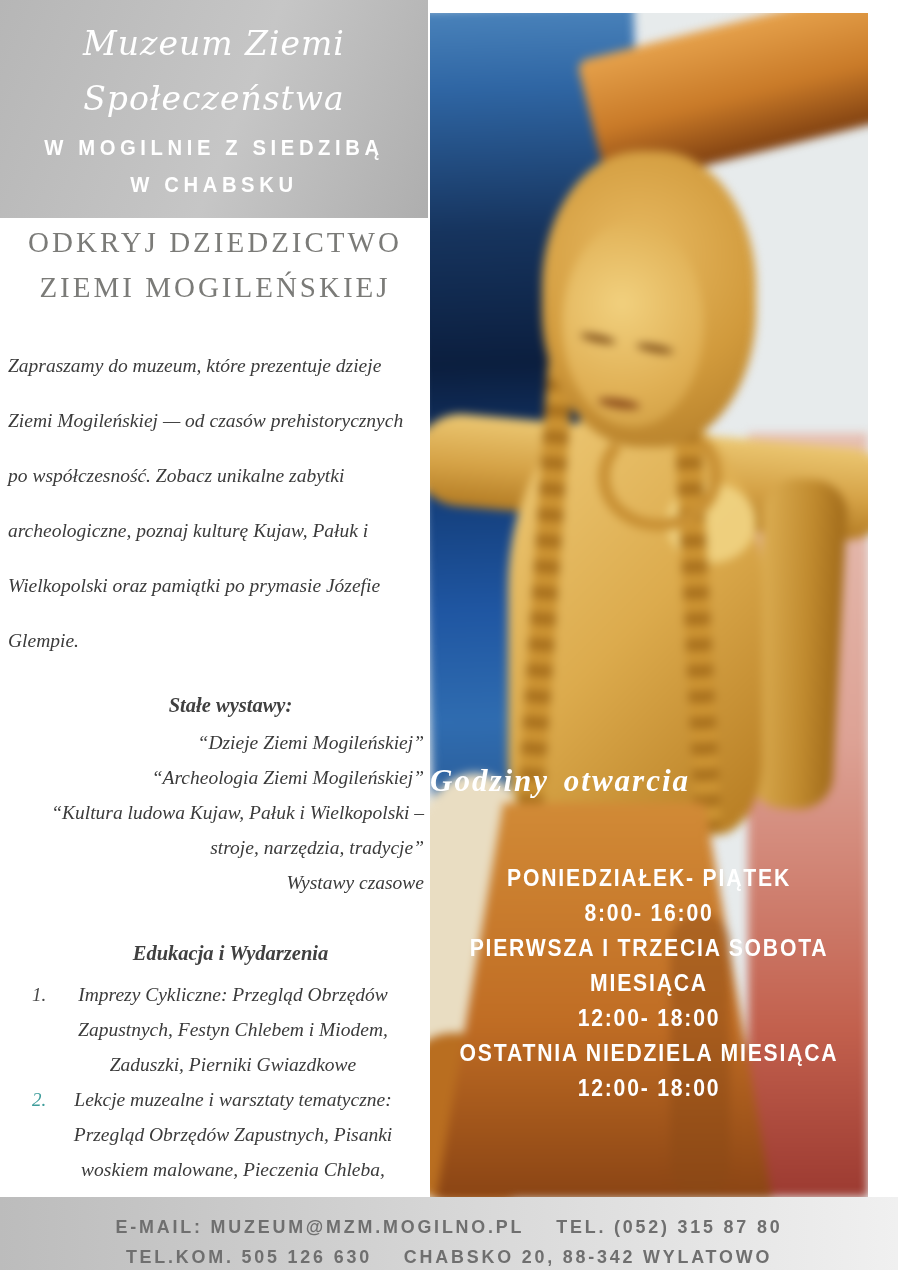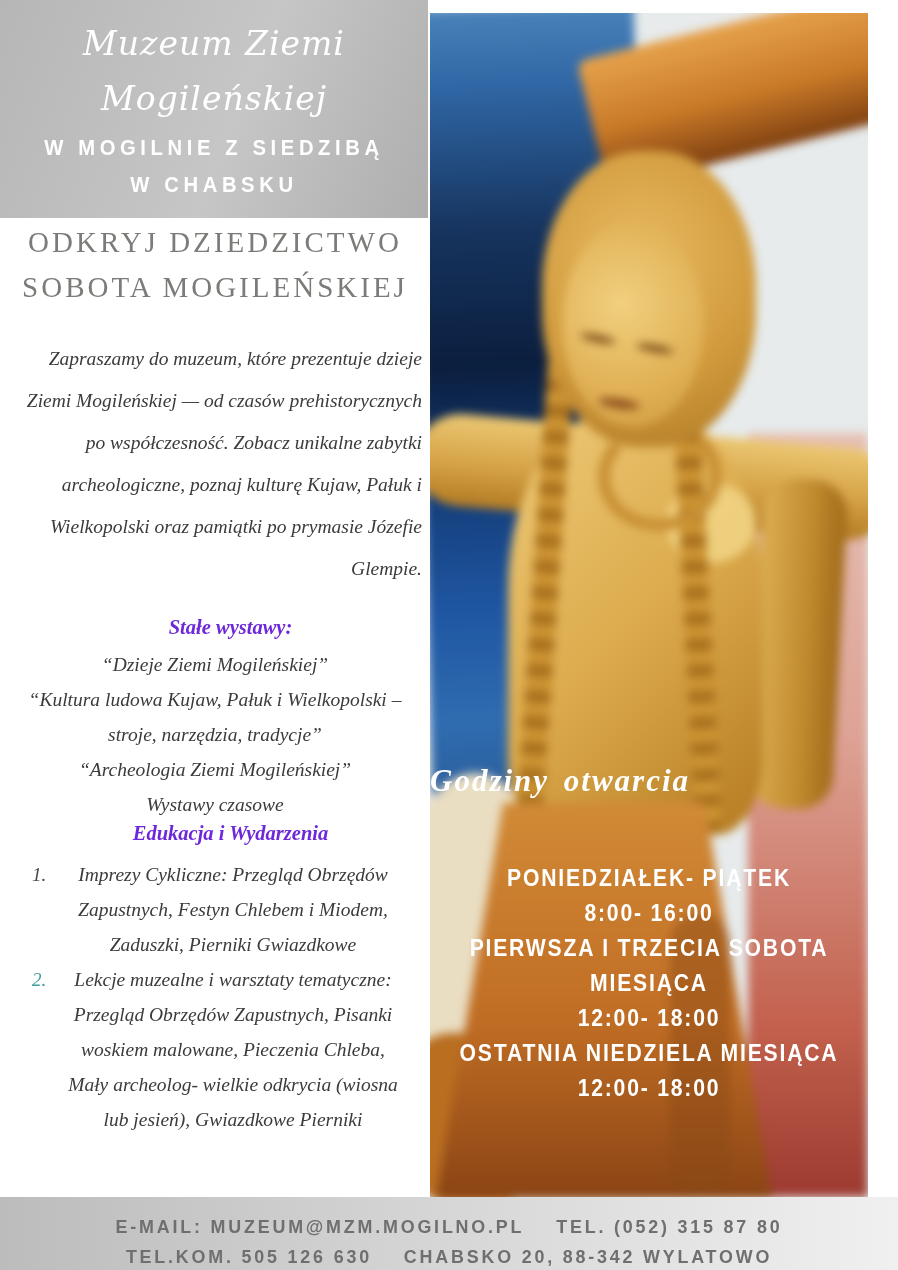--- a/index.html
+++ b/index.html
@@ -17,30 +17,30 @@
   .museum-sub { font-family:"Liberation Sans", sans-serif; font-weight:bold;
     font-size:22px; line-height:31px; letter-spacing:5px; transform:scaleX(0.92); margin-top:6px; }
 
   
   .left-col { position:absolute; left:0; top:218px; width:430px; }
   .discover {
     margin-top:2px; text-align:center; color:#7b7b78;
     font-size:29px; line-height:45px; letter-spacing:3px;
   }
   .intro {
-    margin:28px 8px 0 8px; text-align:right; font-style:italic;
-    color:#3b3b3b; font-size:19.5px; line-height:42px;
+    margin:28px 8px 0 8px; text-align:left; font-style:italic;
+    color:#3b3b3b; font-size:19.5px; line-height:55px;
   }
   .section-heading { text-align:center; font-style:italic; font-weight:bold;
-    color:#6d28d9; font-size:20.5px;padding-left:31px; }
+    color:#404040; font-size:20.5px;padding-left:31px; }
   .exhibits { margin-top:26px; }
-  .exhibit-line { text-align:center; font-style:italic; color:#3b3b3b;
+  .exhibit-line { text-align:right; font-style:italic; color:#3b3b3b;
     font-size:19.5px; line-height:35px; padding:0 6px; }
   .exhibits .section-heading { margin-bottom:8px; }
-  .education { }
+  .education { margin-top:42px; }
   .education .section-heading { margin-bottom:12px; }
   .edu-item { display:flex; align-items:flex-start; }
   .edu-number { width:62px; padding-left:32px; font-style:italic; font-size:19px;
     line-height:35px; color:#4a4a4a; }
   .edu-number.teal { color:#3f9d9b; }
   .edu-text { flex:1; text-align:center; font-style:italic; color:#3b3b3b;
     font-size:19.5px; line-height:35px; padding-right:26px; }
 
   
   .photo { position:absolute; left:430px; top:13px; width:438px; height:1184px;
@@ -110,39 +110,39 @@
     font-family:"Liberation Sans", sans-serif; font-weight:bold; color:#6f6f6f;
     font-size:19px; line-height:30px; letter-spacing:3px; transform:scaleX(0.94); }
 </style>
 </head>
 <body>
 
 <div class="page">
 
   <div class="header-box">
     <div class="museum-title">Muzeum Ziemi</div>
-    <div class="museum-title">Mogileńskiej</div>
+    <div class="museum-title">Społeczeństwa</div>
     <div class="museum-sub">W MOGILNIE Z SIEDZIBĄ</div>
     <div class="museum-sub">W CHABSKU</div>
   </div>
 
   <div class="left-col">
 
     <div class="discover">
       <div>ODKRYJ DZIEDZICTWO</div>
-      <div>SOBOTA MOGILEŃSKIEJ</div>
+      <div>ZIEMI MOGILEŃSKIEJ</div>
     </div>
 
     <div class="intro">Zapraszamy do muzeum, które prezentuje dzieje Ziemi Mogileńskiej — od czasów prehistorycznych po współczesność. Zobacz unikalne zabytki archeologiczne, poznaj kulturę Kujaw, Pałuk i Wielkopolski oraz pamiątki po prymasie Józefie Glempie.</div>
 
     <div class="exhibits">
       <div class="section-heading">Stałe wystawy:</div>
       <div class="exhibit-line">“Dzieje Ziemi Mogileńskiej”</div>
+      <div class="exhibit-line">“Archeologia Ziemi Mogileńskiej”</div>
       <div class="exhibit-line">“Kultura ludowa Kujaw, Pałuk i Wielkopolski – stroje, narzędzia, tradycje”</div>
-      <div class="exhibit-line">“Archeologia Ziemi Mogileńskiej”</div>
       <div class="exhibit-line">Wystawy czasowe</div>
     </div>
 
     <div class="education">
       <div class="section-heading">Edukacja i Wydarzenia</div>
       <div class="edu-item">
         <div class="edu-number">1.</div>
         <div class="edu-text">Imprezy Cykliczne: Przegląd Obrzędów Zapustnych, Festyn Chlebem i Miodem, Zaduszki, Pierniki Gwiazdkowe</div>
       </div>
       <div class="edu-item">

